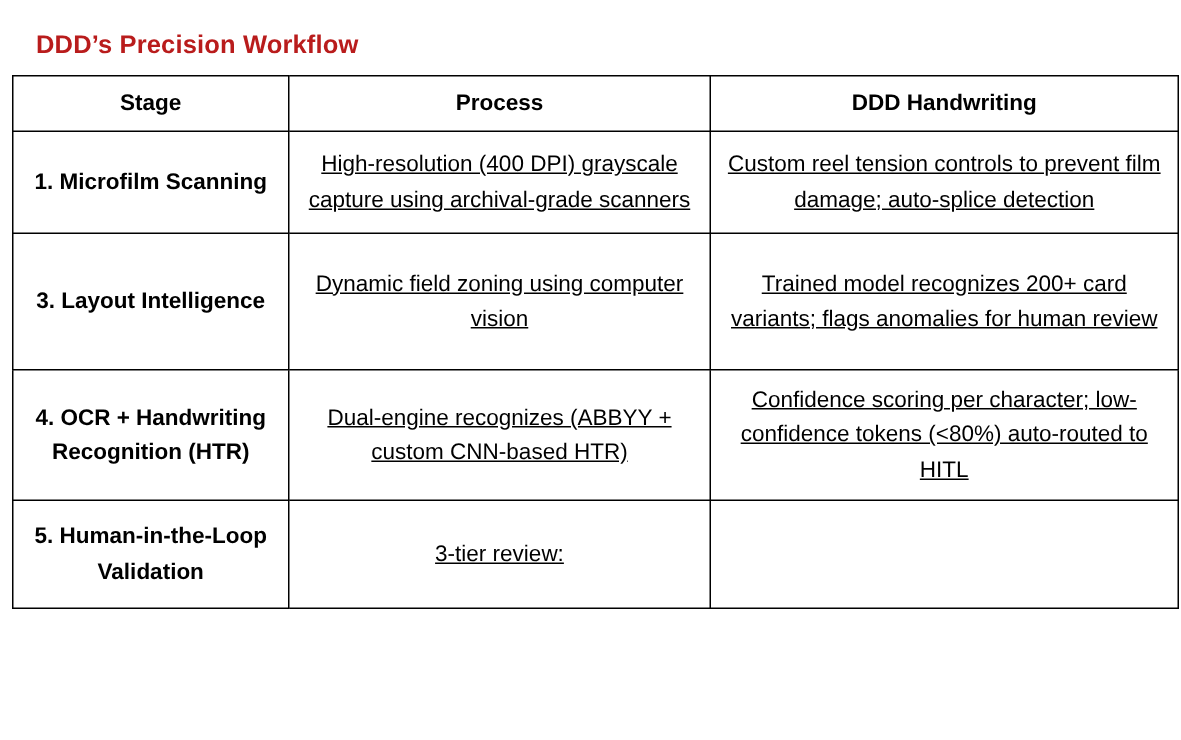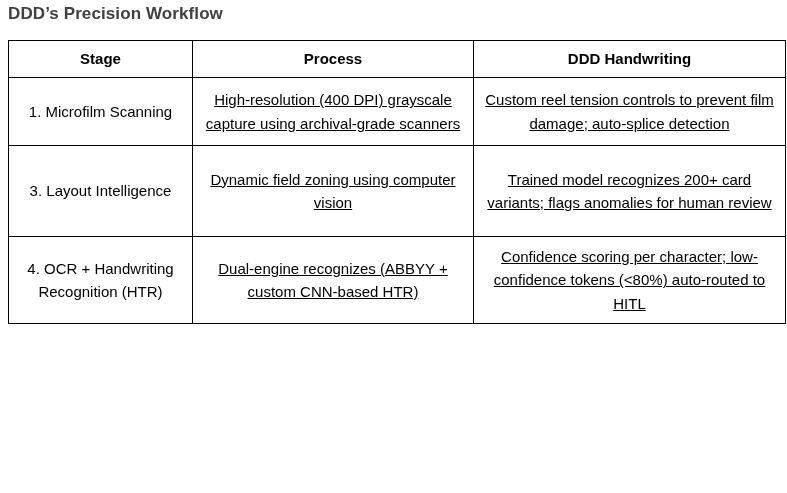--- a/index.html
+++ b/index.html
@@ -13,49 +13,49 @@
     height: 493px;
     background: #ffffff;
     font-family: "Liberation Sans", sans-serif;
     color: #000000;
     overflow: hidden;
   }
   .doc-title {
     position: absolute;
     left: 8px;
     top: 4px;
-    margin: 0;
+    margin: 16px;
     font-size: 17px;
     font-weight: 700;
     letter-spacing: 0.1px;
-    color: #404040;
+    color: #b91c1c;
   }
   table.workflow {
     position: absolute;
     left: 8px;
-    top: 40px;
+    top: 50px;
     width: 777px;
     border-collapse: collapse;
     table-layout: fixed;
   }
   table.workflow th,
   table.workflow td {
     border: 1px solid #000000;
     font-size: 15px;
     line-height: 1.55;
     text-align: center;
     vertical-align: middle;
     padding: 2px 10px;
     overflow: hidden;
   }
   table.workflow th {
     font-weight: 700;
   }
   td.stage-cell {
-    font-weight: 400;
+    font-weight: 700;
   }
   td.process-cell,
   td.innovation-cell {
     font-weight: 400;
     text-decoration: underline;
   }
   tr.hdr      { height: 37px; }
   tr.r0       { height: 68px; }
   tr.r1       { height: 80px; }
   tr.r2       { height: 91px; }
@@ -91,16 +91,21 @@
       <tr class="r2">
         <td class="stage-cell">3. Layout Intelligence</td>
         <td class="process-cell">Dynamic field zoning using computer vision</td>
         <td class="innovation-cell">Trained model recognizes 200+ card variants; flags anomalies for human review</td>
       </tr>
       <tr class="r3">
         <td class="stage-cell">4. OCR + Handwriting Recognition (HTR)</td>
         <td class="process-cell">Dual-engine recognizes (ABBYY + custom CNN-based HTR)</td>
         <td class="innovation-cell">Confidence scoring per character; low-confidence tokens (&lt;80%) auto-routed to HITL</td>
       </tr>
+      <tr class="r4">
+        <td class="stage-cell">5. Human-in-the-Loop Validation</td>
+        <td class="process-cell">3-tier review:</td>
+        <td class="innovation-cell"></td>
+      </tr>
     </tbody>
   </table>
 
 </div>
 
 </body></html>

